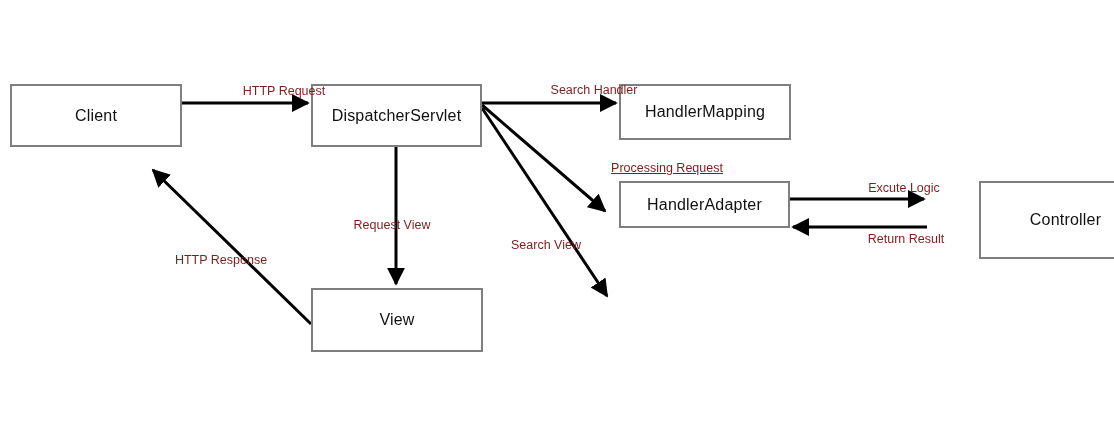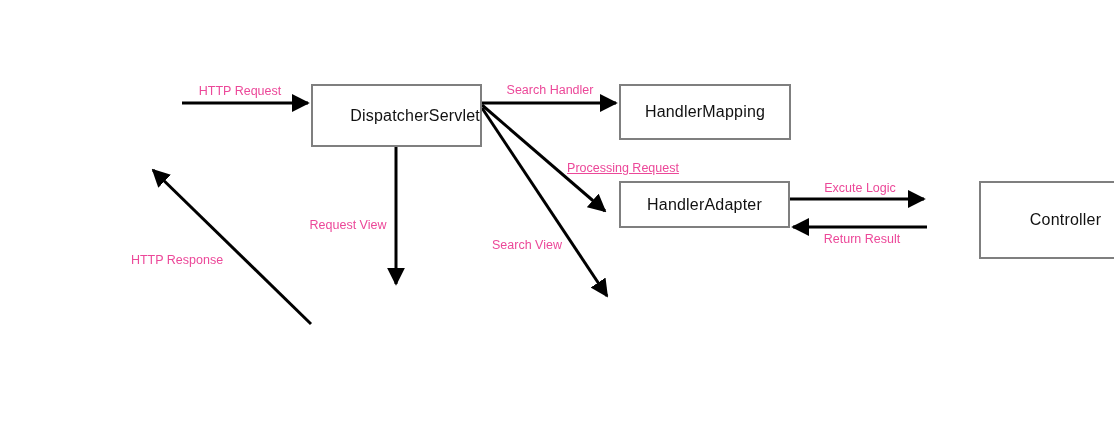--- a/index.html
+++ b/index.html
@@ -35,21 +35,22 @@
     justify-content: center;
     font-size: 16px;
     color: #111111;
     letter-spacing: 0.2px;
   }
   .edge-label {
     position: absolute;
     transform: translateX(-50%);
     white-space: nowrap;
     font-size: 12.5px;
-    color: #ec4899;
+    color: #7f1d1d;
+    margin-left: 44px;
   }
 </style>
 </head>
 <body>
 
 <div class="canvas">
 
   <svg class="edges-svg" viewBox="0 0 1114 439" xmlns="http://www.w3.org/2000/svg">
     <defs>
       <marker id="arrowhead" viewBox="0 0 10 10" refX="9" refY="5" markerWidth="6" markerHeight="6" orient="auto-start-reverse">
@@ -59,48 +60,54 @@
     <line x1="182" y1="103" x2="308" y2="103" marker-end="url(#arrowhead)"></line>
     <line x1="482" y1="103" x2="616" y2="103" marker-end="url(#arrowhead)"></line>
     <line x1="482" y1="105" x2="605" y2="211" marker-end="url(#arrowhead)"></line>
     <line x1="790" y1="199" x2="924" y2="199" marker-end="url(#arrowhead)"></line>
     <line x1="927" y1="227" x2="793" y2="227" marker-end="url(#arrowhead)"></line>
     <line x1="482" y1="108" x2="607" y2="296" marker-end="url(#arrowhead)"></line>
     <line x1="396" y1="147" x2="396" y2="284" marker-end="url(#arrowhead)"></line>
     <line x1="311" y1="324" x2="153" y2="170" marker-end="url(#arrowhead)"></line>
   </svg>
 
+  <div class="node" style="left:10px; top:84px; width:172px; height:63px;">
+    <span>Client</span>
+  </div>
 
-  <div class="node" style="left:311px; top:84px; width:171px; height:63px;justify-content:flex-end;">
+  <div class="node" style="left:311px; top:84px; width:171px; height:63px;">
     <span>DispatcherServlet</span>
   </div>
 
   <div class="node" style="left:619px; top:84px; width:172px; height:56px;">
     <span>HandlerMapping</span>
   </div>
 
   <div class="node" style="left:619px; top:181px; width:171px; height:47px;">
     <span>HandlerAdapter</span>
   </div>
 
   <div class="node" style="left:979px; top:181px; width:173px; height:78px;">
     <span>Controller</span>
   </div>
 
 
+  <div class="node" style="left:311px; top:288px; width:172px; height:64px;">
+    <span>View</span>
+  </div>
 
   <div class="edge-label" style="left:240px; top:84px;">HTTP Request</div>
 
   <div class="edge-label" style="left:550px; top:83px;">Search Handler</div>
 
   <div class="edge-label" style="left:623px; top:161px;text-decoration:underline;">Processing Request</div>
 
   <div class="edge-label" style="left:860px; top:181px;">Excute Logic</div>
 
   <div class="edge-label" style="left:862px; top:232px;">Return Result</div>
 
-  <div class="edge-label" style="left:527px; top:238px;">Search View</div>
+  <div class="edge-label" style="left:502px; top:238px;">Search View</div>
 
   <div class="edge-label" style="left:348px; top:218px;">Request View</div>
 
   <div class="edge-label" style="left:177px; top:253px;">HTTP Response</div>
 
 </div>
 
 </body></html>

